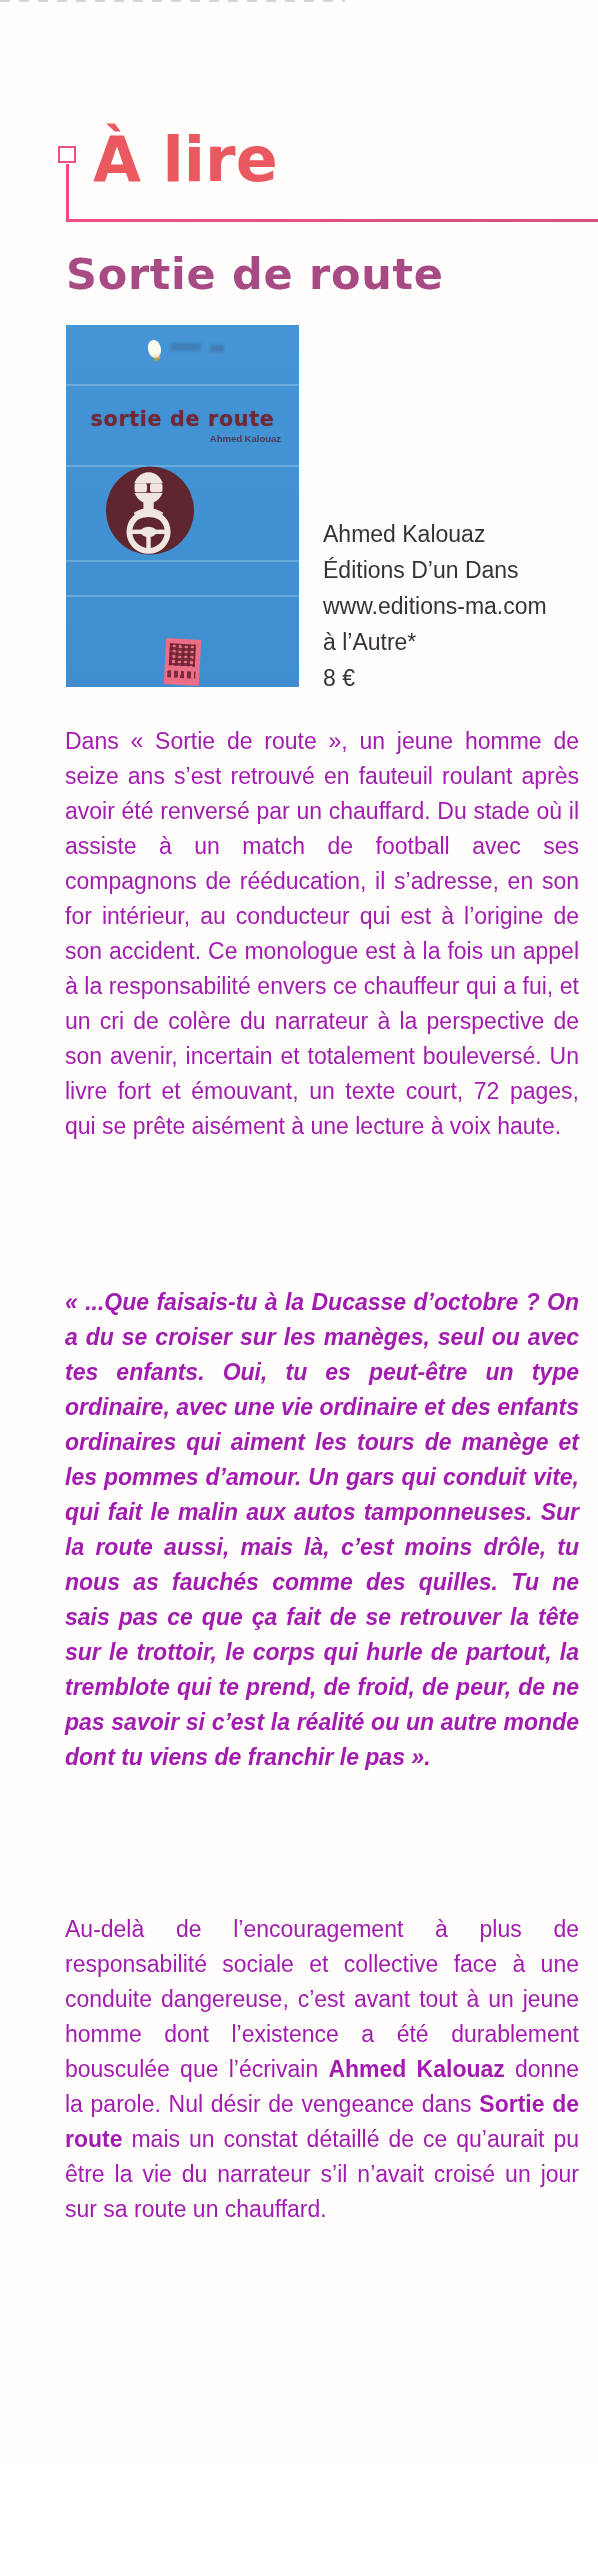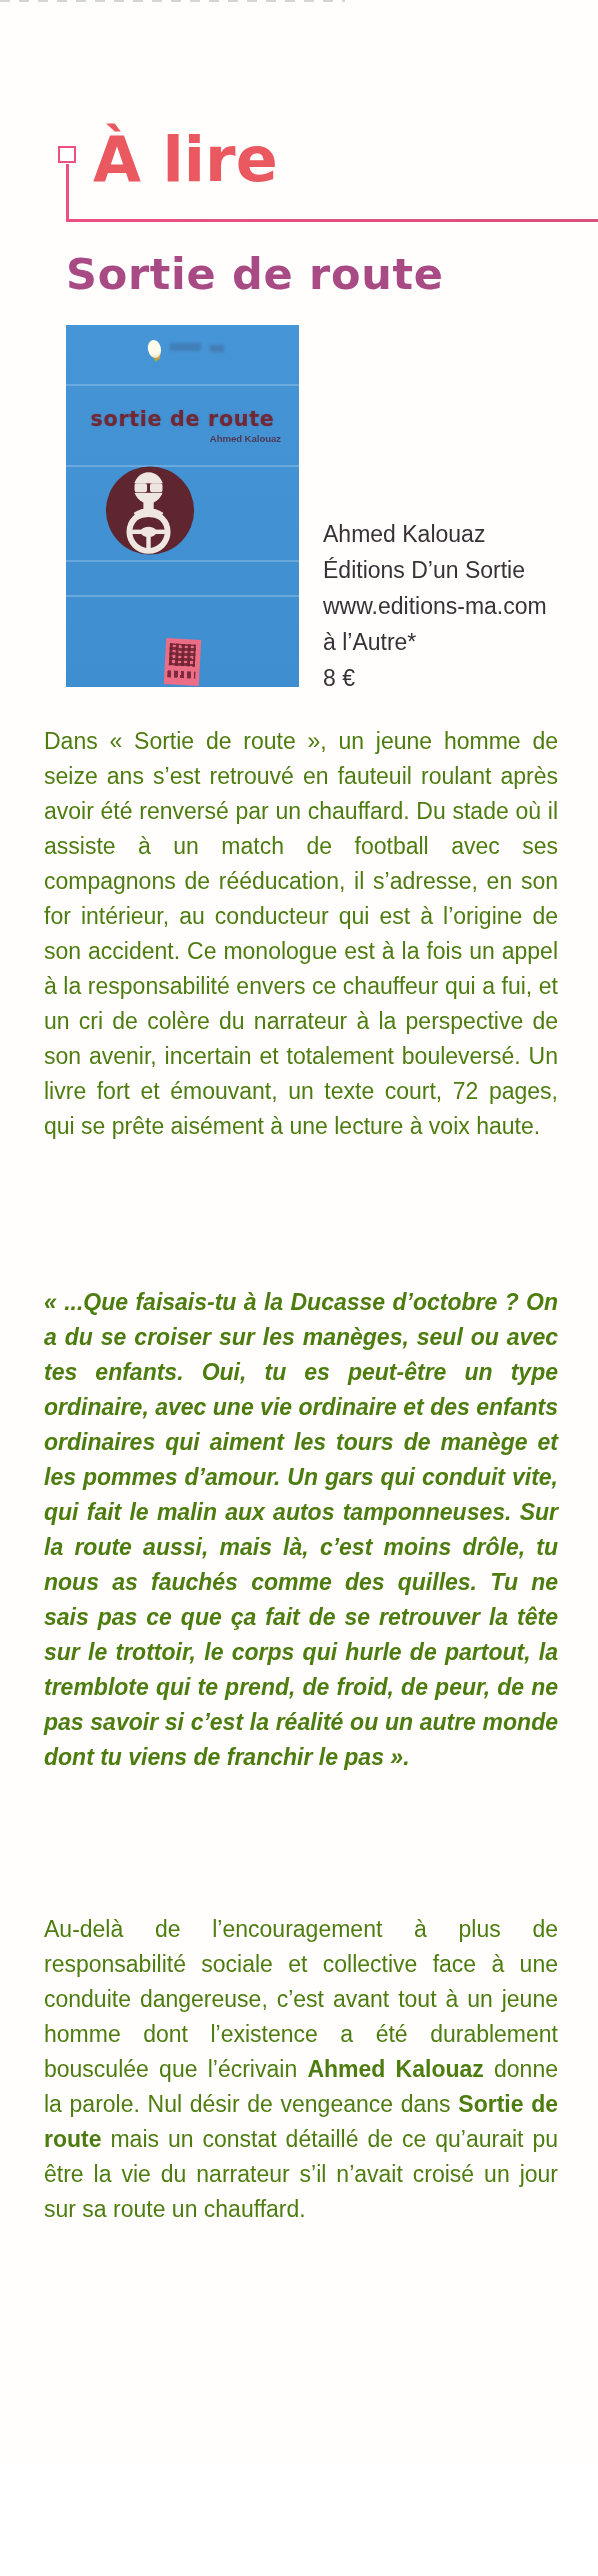--- a/index.html
+++ b/index.html
@@ -46,22 +46,22 @@
      background:repeating-linear-gradient(90deg,rgba(111,36,51,.9) 0 2.9px,transparent 2.9px 5.9px),
                 repeating-linear-gradient(0deg,rgba(111,36,51,.85) 0 2.9px,transparent 2.9px 5.1px);}
   .sticker-band{position:absolute;left:2.9px;top:32px;width:28px;height:7.3px;
      background:repeating-linear-gradient(90deg,rgba(111,36,51,.9) 0 3.7px,transparent 3.7px 6.6px);}
 
   
   .book-info{position:absolute;left:323px;top:516px;width:253px;font-size:23px;
      line-height:36px;color:#383236;}
 
   
-  .body-par{position:absolute;left:44px;width:514px;font-size:23px;line-height:35px;
-     text-align:justify;color:#4d7c0f;}
+  .body-par{position:absolute;left:65px;width:514px;font-size:23px;line-height:35px;
+     text-align:justify;color:#a21caf;}
   .p1{top:724px;}
   .p2{top:1285px;font-style:italic;font-weight:bold;}
   .p3{top:1882px;margin-top:30px;}
   .footnote{top:2270px;font-style:italic;}
   .fn-line{text-align:justify;text-align-last:justify;}
   .fn-line:last-child{text-align-last:left;}
 
   
   .footer{position:absolute;left:75px;top:2496px;font-size:24px;line-height:29px;
      letter-spacing:0.4px;white-space:nowrap;}
@@ -106,21 +106,21 @@
       <rect x="56" y="95" width="6" height="24" fill="#efe7df"></rect>
     </svg>
     <div class="sticker">
       <div class="sticker-qr"></div>
       <div class="sticker-band"></div>
     </div>
   </div>
 
   <div class="book-info">
       <div class="info-line">Ahmed Kalouaz</div>
-      <div class="info-line">Éditions D’un Sortie</div>
+      <div class="info-line">Éditions D’un Dans</div>
       <div class="info-line">www.editions-ma.com</div>
       <div class="info-line">à l’Autre*</div>
       <div class="info-line">8 €</div>
     </div>
 
   <div class="body-par p1">Dans « Sortie de route », un jeune homme de seize ans s’est retrouvé en fauteuil roulant après avoir été renversé par un chauffard. Du stade où il assiste à un match de football avec ses compagnons de rééducation, il s’adresse, en son for intérieur, au conducteur qui est à l’origine de son accident. Ce monologue est à la fois un appel à la responsabilité envers ce chauffeur qui a fui, et un cri de colère du narrateur à la perspective de son avenir, incertain et totalement bouleversé. Un livre fort et émouvant, un texte court, 72 pages, qui se prête aisément à une lecture à voix haute.</div>
 
   <div class="body-par p2">« ...Que faisais-tu à la Ducasse d’octobre ? On a du se croiser sur les manèges, seul ou avec tes enfants. Oui, tu es peut-être un type ordinaire, avec une vie ordinaire et des enfants ordinaires qui aiment les tours de manège et les pommes d’amour. Un gars qui conduit vite, qui fait le malin aux autos tamponneuses. Sur la route aussi, mais là, c’est moins drôle, tu nous as fauchés comme des quilles. Tu ne sais pas ce que ça fait de se retrouver la tête sur le trottoir, le corps qui hurle de partout, la tremblote qui te prend, de froid, de peur, de ne pas savoir si c’est la réalité ou un autre monde dont tu viens de franchir le pas ».</div>
 
   <div class="body-par p3"><span>Au-delà de l’encouragement à plus de responsabilité sociale et collective face à une conduite dangereuse, c’est avant tout à un jeune homme dont l’existence a été durablement bousculée que l’écrivain </span><span style="font-weight: 700;">Ahmed Kalouaz</span><span> donne la parole. Nul désir de vengeance dans </span><span style="font-weight: 700;">Sortie de route</span><span> mais un constat détaillé de ce qu’aurait pu être la vie du narrateur s’il n’avait croisé un jour sur sa route un chauffard.</span></div>

